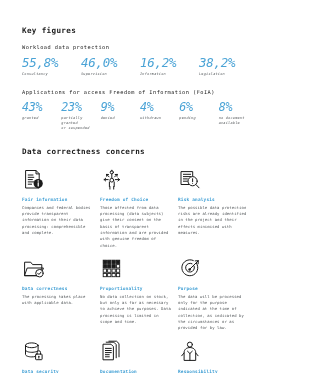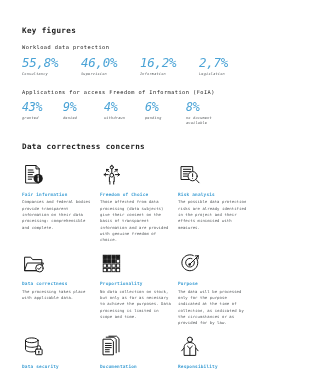--- a/index.html
+++ b/index.html
@@ -120,31 +120,36 @@
       </div>
       <div class="stat">
         <div class="stat-value">46,0%</div>
         <div class="stat-label">Supervision</div>
       </div>
       <div class="stat">
         <div class="stat-value">16,2%</div>
         <div class="stat-label">Information</div>
       </div>
       <div class="stat">
-        <div class="stat-value">2,7%</div>
+        <div class="stat-value">38,2%</div>
         <div class="stat-label">Legislation</div>
       </div>
     </div>
 
     <div class="sub-title">Applications for access Freedom of Information (FoIA)</div>
 
     <div class="stat-row foia">
       <div class="stat">
         <div class="stat-value">43%</div>
         <div class="stat-label">granted</div>
+      </div>
+      <div class="stat">
+        <div class="stat-value">23%</div>
+        <div class="stat-label">partially granted
+or suspended</div>
       </div>
       <div class="stat">
         <div class="stat-value">9%</div>
         <div class="stat-label">denied</div>
       </div>
       <div class="stat">
         <div class="stat-value">4%</div>
         <div class="stat-label">withdrawn</div>
       </div>
       <div class="stat">

